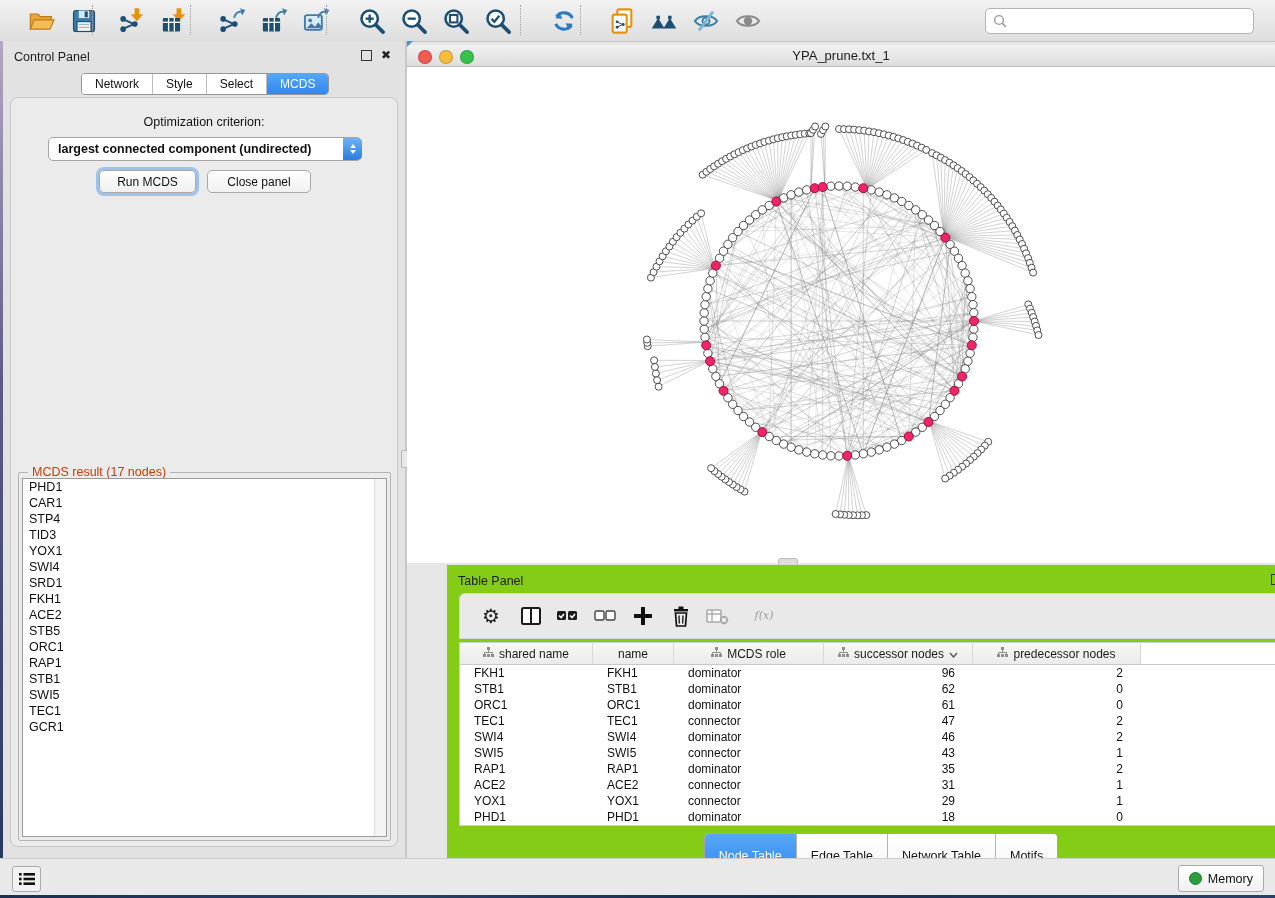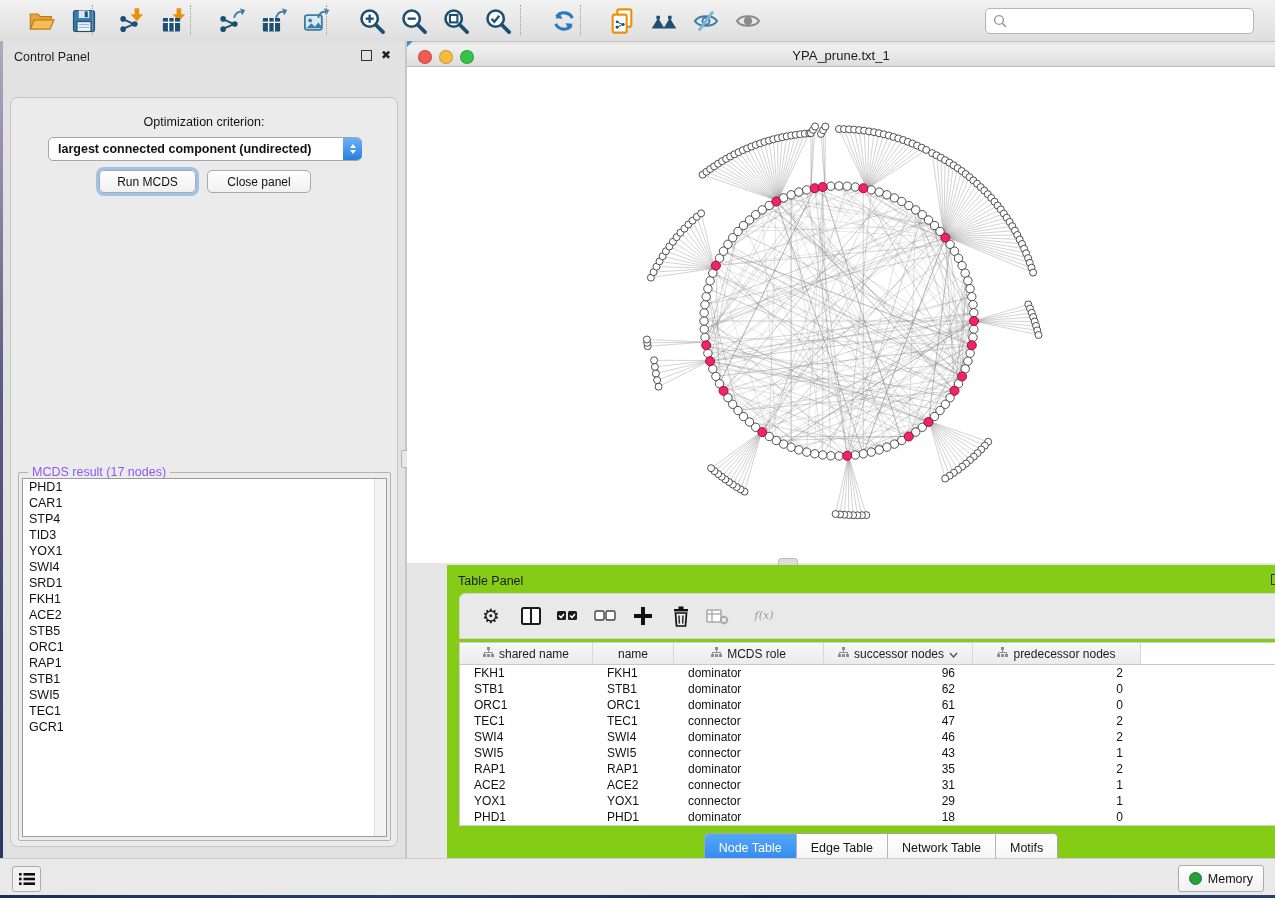--- a/index.html
+++ b/index.html
@@ -50,21 +50,21 @@
   .chev.up{border-bottom:4px solid #fff;}
   .chev.dn{border-top:4px solid #fff;}
   .cp-btn{position:absolute;height:23px;background:linear-gradient(#ffffff,#f0f0f0);
     border:1px solid #a9a9a9;border-radius:5px;font-size:12px;color:#111;
     font-family:inherit;cursor:pointer;}
   #run-btn{left:88px;top:72px;width:97px;box-shadow:0 0 0 3px rgba(108,166,235,.6);}
   #close-btn{left:196px;top:72px;width:104px;}
   #result-group{position:absolute;left:7px;top:374px;width:371px;height:367px;
     border:1px solid #b4b4b4;border-radius:2px;}
   #result-label{position:absolute;left:9px;top:-8px;background:#ebebeb;padding:0 4px;
-    font-size:12.5px;color:#8b5cf6;}
+    font-size:12.5px;color:#c2410c;}
   #result-list{position:absolute;left:3px;top:5px;right:3px;bottom:3px;background:#fff;
     border:1px solid #9b9b9b;overflow:hidden;}
   #result-scroll{position:absolute;top:0;right:0;bottom:0;width:11px;background:#f4f4f4;
     border-left:1px solid #dcdcdc;}
   .result-item{font-size:12.5px;line-height:16px;padding-left:6px;color:#111;cursor:default;}
   
   #v-split{position:absolute;left:405px;top:41px;width:2px;height:817px;background:#c7c7c7;}
   #v-split-handle{position:absolute;left:401px;top:450px;width:9px;height:16px;
     background:#e8e8e8;border:1px solid #b5b5b5;border-radius:2px;cursor:col-resize;}
   #h-split-handle{position:absolute;left:778px;top:558px;width:18px;height:8px;
@@ -101,21 +101,21 @@
   .td{box-sizing:border-box;overflow:hidden;white-space:nowrap;}
   .td.l{padding-left:14px;text-align:left;}
   .td.r{padding-right:18px;text-align:right;}
   #tbl-vscroll{position:absolute;right:0;top:0;bottom:0;width:14px;background:#fafafa;
     border-left:1px solid #dedede;}
   #tbl-thumb{position:absolute;left:2px;right:2px;top:2px;height:146px;background:#c0c0c0;
     border-radius:5px;cursor:pointer;}
   #tp-tabs{position:absolute;left:0;top:268px;width:100%;display:flex;justify-content:center;}
   #tp-tabs-inner{display:flex;border:1px solid #a5a5a5;border-radius:5px;overflow:hidden;
     background:#fff;}
-  .tp-tab{height:21px;line-height:21px;padding:4px 14px;font-size:12.5px;color:#141414;
+  .tp-tab{height:21px;line-height:21px;padding:12px 14px;font-size:12.5px;color:#141414;
     border-right:1px solid #b5b5b5;cursor:pointer;background:linear-gradient(#ffffff,#f4f4f4);}
   .tp-tab:last-child{border-right:none;}
   .tp-tab.active{background:linear-gradient(#55a7f7,#2f87ef);color:#fff;}
   
   #status-bar{position:absolute;left:0;top:858px;width:1275px;height:36px;background:#e9e9e9;
     border-top:1px solid #cdcdcd;}
   #list-btn{position:absolute;left:12px;top:7px;width:27px;height:24px;background:#f2f2f2;
     border:1px solid #ababab;border-radius:3px;display:flex;align-items:center;
     justify-content:center;cursor:pointer;}
   #memory-btn{position:absolute;right:11px;top:6px;height:25px;padding:0 10px;
@@ -295,20 +295,26 @@
 
   <div id="wp-left"></div>
   <div id="wp-bottom"></div>
 
   <div id="control-panel">
     <div class="panel-title">Control Panel</div>
     <div class="win-btns">
       <span class="float-ic"></span>
       <span class="close-ic">✖</span>
     </div>
+    <div id="cp-tabs">
+        <div class="cp-tab">Network</div>
+        <div class="cp-tab">Style</div>
+        <div class="cp-tab">Select</div>
+        <div class="cp-tab active">MCDS</div>
+      </div>
     <div id="cp-inner">
       <div id="opt-label">Optimization criterion:</div>
       <div id="opt-select">
         <span class="sel-text">largest connected component (undirected)</span>
         <span class="stepper">
           <span class="chev up"></span>
             <span class="chev dn"></span>
         </span>
       </div>
       <button id="run-btn" class="cp-btn">Run MCDS</button>

